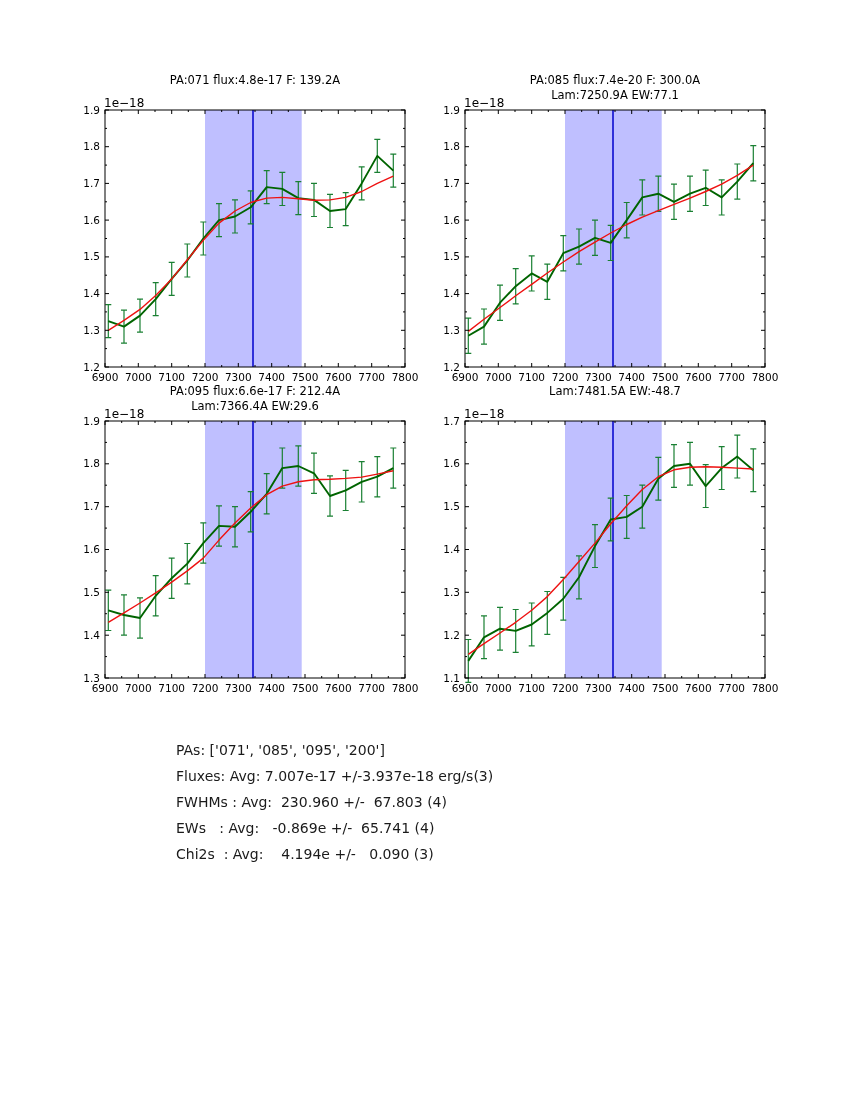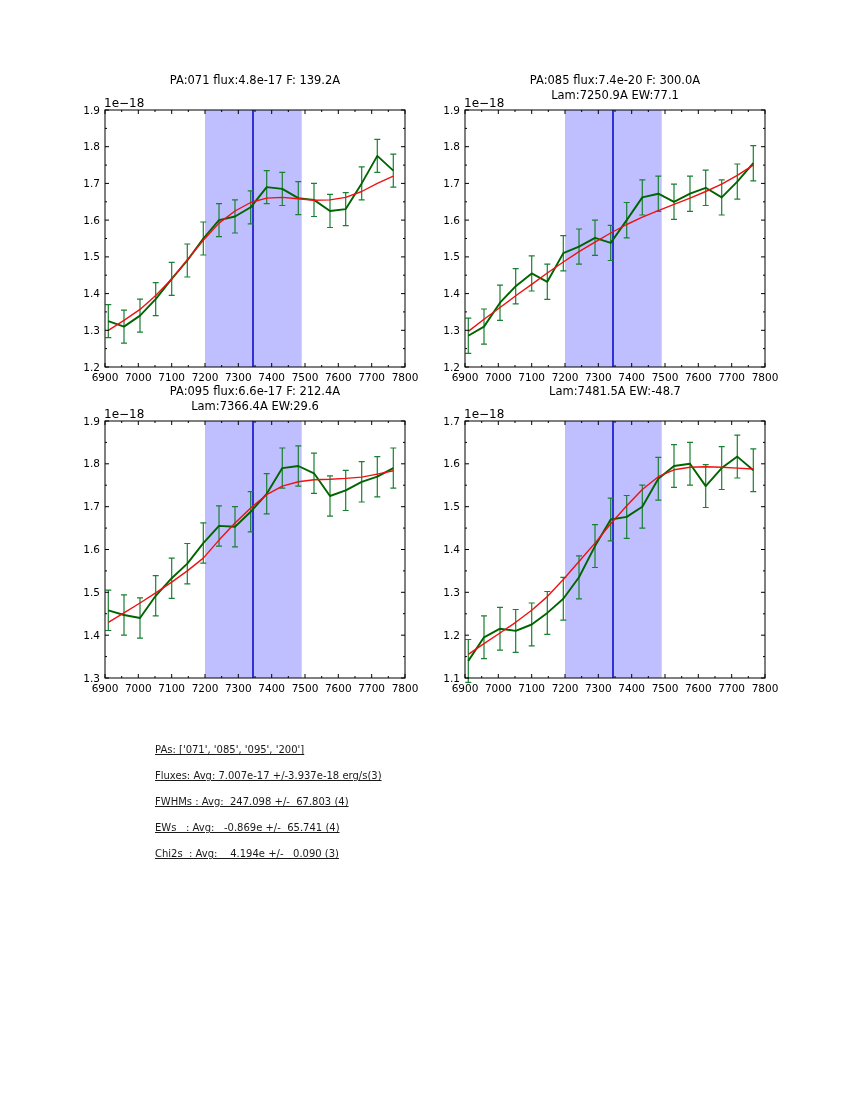--- a/index.html
+++ b/index.html
@@ -1,21 +1,21 @@
 <!DOCTYPE html>
 <html><head>
 <meta charset="utf-8">
 <style>
   html,body{margin:0;padding:0;background:#fff;}
   #figure{position:relative;width:850px;height:1100px;background:#ffffff;overflow:hidden;
           font-family:"DejaVu Sans","Liberation Sans",sans-serif;color:#000;padding-left:25px;}
   .plot-svg{position:absolute;overflow:visible;}
   .plot-title{position:absolute;width:300px;text-align:center;font-size:11.5px;line-height:15px;color:#000;}
   .offset-label{position:absolute;font-size:12px;color:#000;}
-  .summary{position:absolute;left:155px;top:742px;font-size:10px;color:#1a1a1a;text-decoration:underline;}
+  .summary{position:absolute;left:176px;top:742px;font-size:14px;color:#1a1a1a;}
   .summary-line{white-space:pre;height:26px;line-height:16px;}
 </style>
 </head>
 <body>
 
 <div id="figure">
 
   <div class="plot-title" style="left:105px;top:73px;">
     <div>PA:071 flux:4.8e-17 F: 139.2A</div>
   </div>
@@ -140,18 +140,18 @@
       <text x="55" y="190.8" text-anchor="end" font-size="10.5" fill="#000">1.3</text>
       <text x="55" y="148.0" text-anchor="end" font-size="10.5" fill="#000">1.4</text>
       <text x="55" y="105.2" text-anchor="end" font-size="10.5" fill="#000">1.5</text>
       <text x="55" y="62.3" text-anchor="end" font-size="10.5" fill="#000">1.6</text>
       <text x="55" y="19.5" text-anchor="end" font-size="10.5" fill="#000">1.7</text>
     </svg>
 
   <div class="summary">
     <div class="summary-line">PAs: ['071', '085', '095', '200']</div>
     <div class="summary-line">Fluxes: Avg: 7.007e-17 +/-3.937e-18 erg/s(3)</div>
-    <div class="summary-line">FWHMs : Avg:  247.098 +/-  67.803 (4)</div>
+    <div class="summary-line">FWHMs : Avg:  230.960 +/-  67.803 (4)</div>
     <div class="summary-line">EWs   : Avg:   -0.869e +/-  65.741 (4)</div>
     <div class="summary-line">Chi2s  : Avg:    4.194e +/-   0.090 (3)</div>
   </div>
 
 </div>
 
 </body></html>

